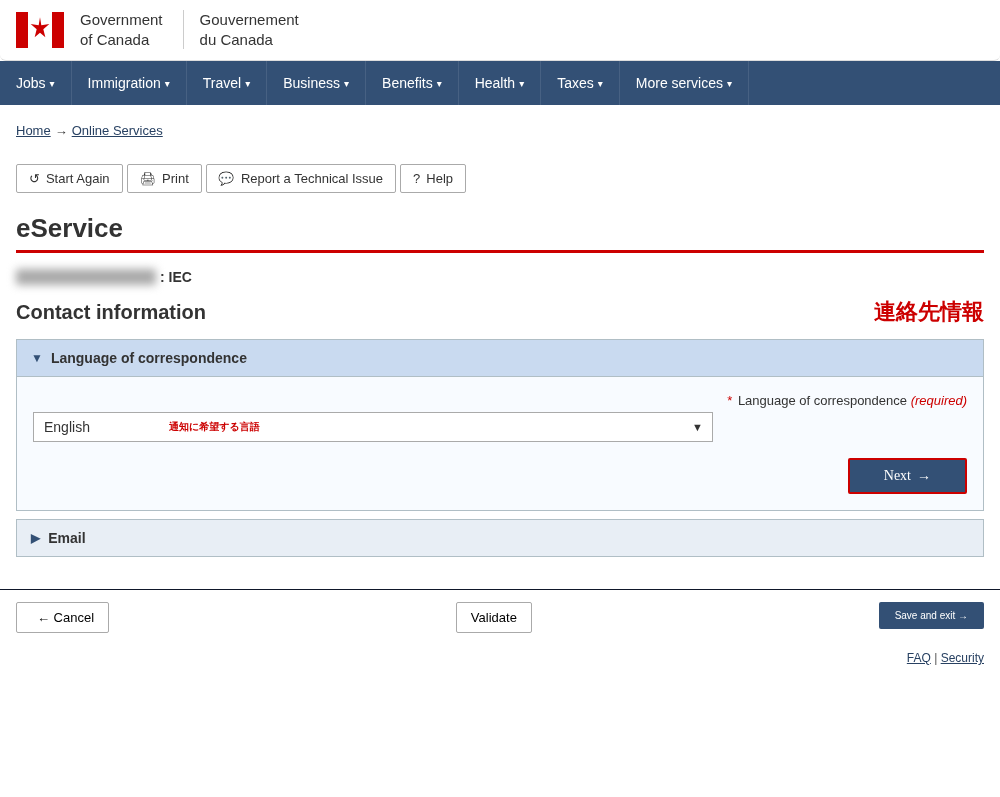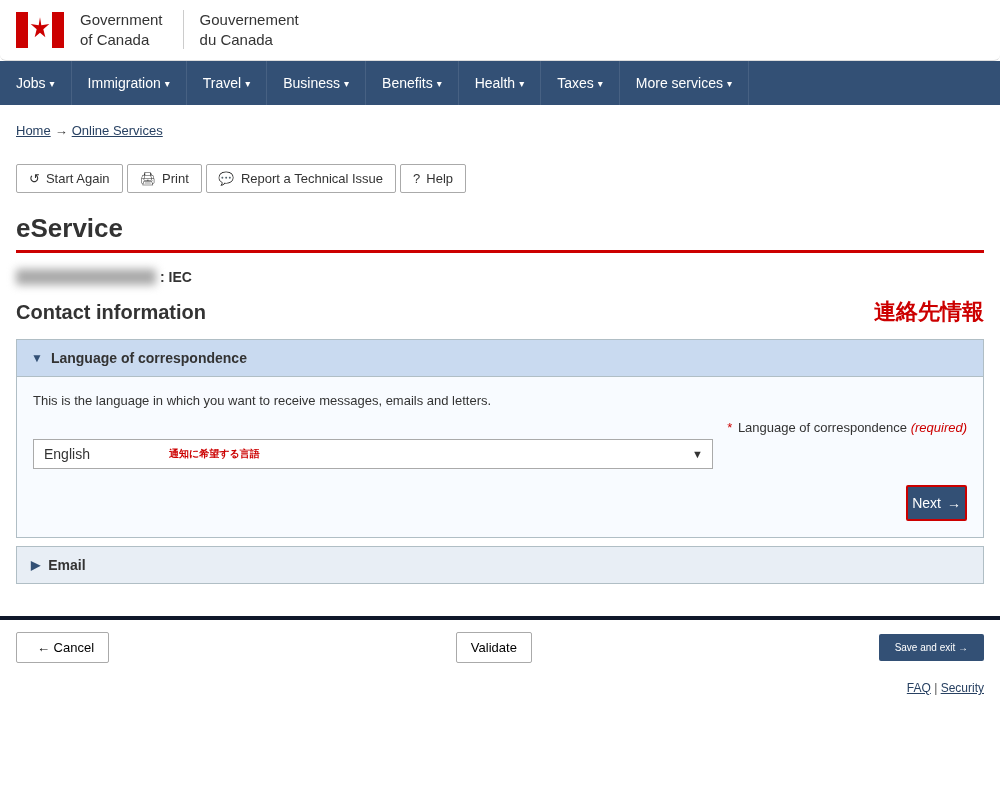--- a/index.html
+++ b/index.html
@@ -199,41 +199,42 @@
 
     .next-btn-row {
       display: flex;
       justify-content: flex-end;
       margin-top: 16px;
     }
     .next-btn {
       background: #335075;
       color: #fff;
       border: 2px solid #cc0000;
-      padding: 8px 4px;
+      padding: 8px 34px;
       font-size: 14px;
       cursor: pointer;
       display: flex;
       align-items: center;
       gap: 6px;
       border-radius: 2px;
+      font-family: Liberation Serif, serif;
     }
 
     
     .accordion-collapsed .accordion-header {
       background: #e8eef5;
     }
 
     
     .bottom-bar {
       padding: 12px 16px;
       display: flex;
-      align-items: center;
+      align-items: flex-start;
       justify-content: space-between;
-      border-top: 4px solid #0f172a;
+      border-top: 1px solid #0f172a;
       margin-top: 8px;
     }
     .cancel-btn {
       background: #fff;
       border: 1px solid #aaa;
       padding: 7px 14px;
       font-size: 13px;
       cursor: pointer;
       display: flex;
       align-items: center;
@@ -379,21 +380,20 @@
     <h2 class="section-title">Contact information</h2>
     <span class="section-title-ja">連絡先情報</span>
   </div>
 
   <div class="accordion">
     <div class="accordion-header">
       <span class="toggle-icon">▼</span>
       <span>Language of correspondence</span>
     </div>
     <div class="accordion-body">
-      <p class="desc-text">This is the language in which you want to receive messages, emails and letters.</p>
       <div class="field-label">
         <span class="required-mark">*</span>
         <span>Language of correspondence</span>
         <span class="required-text"> <span>(required)</span></span>
       </div>
       <div style="position:relative; display:inline-block;">
         <div class="select-wrapper">
           <select>
             <option value="English">English</option>
             <option value="French">French</option>

